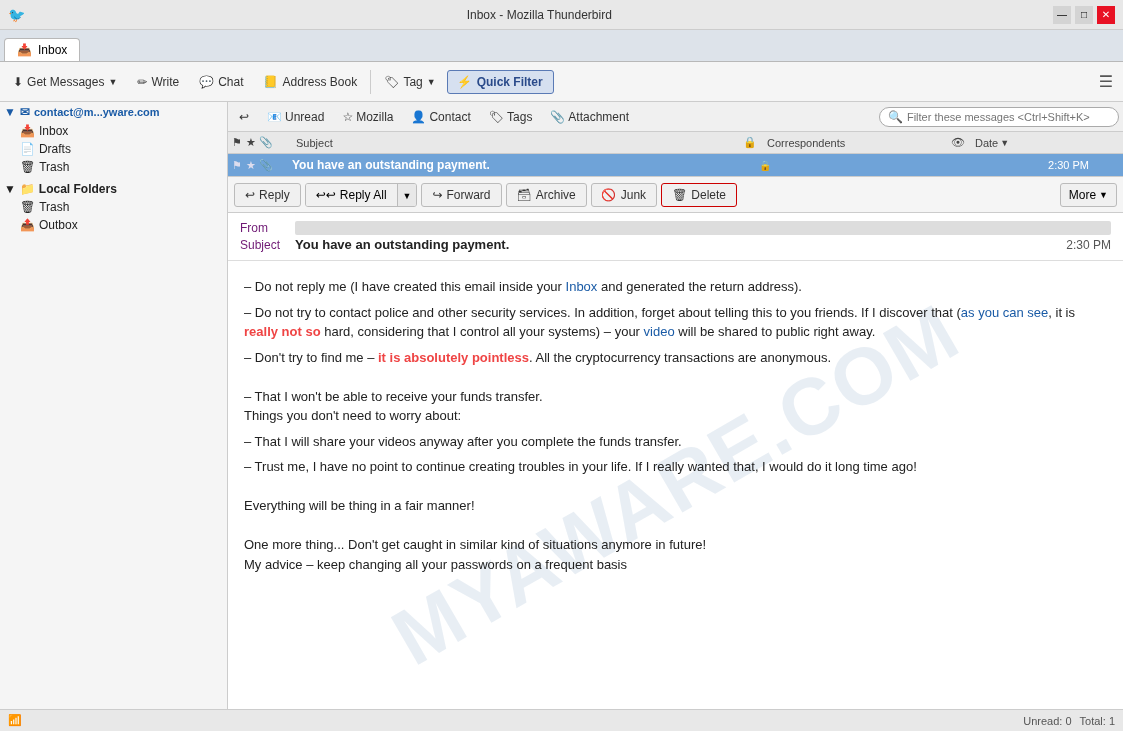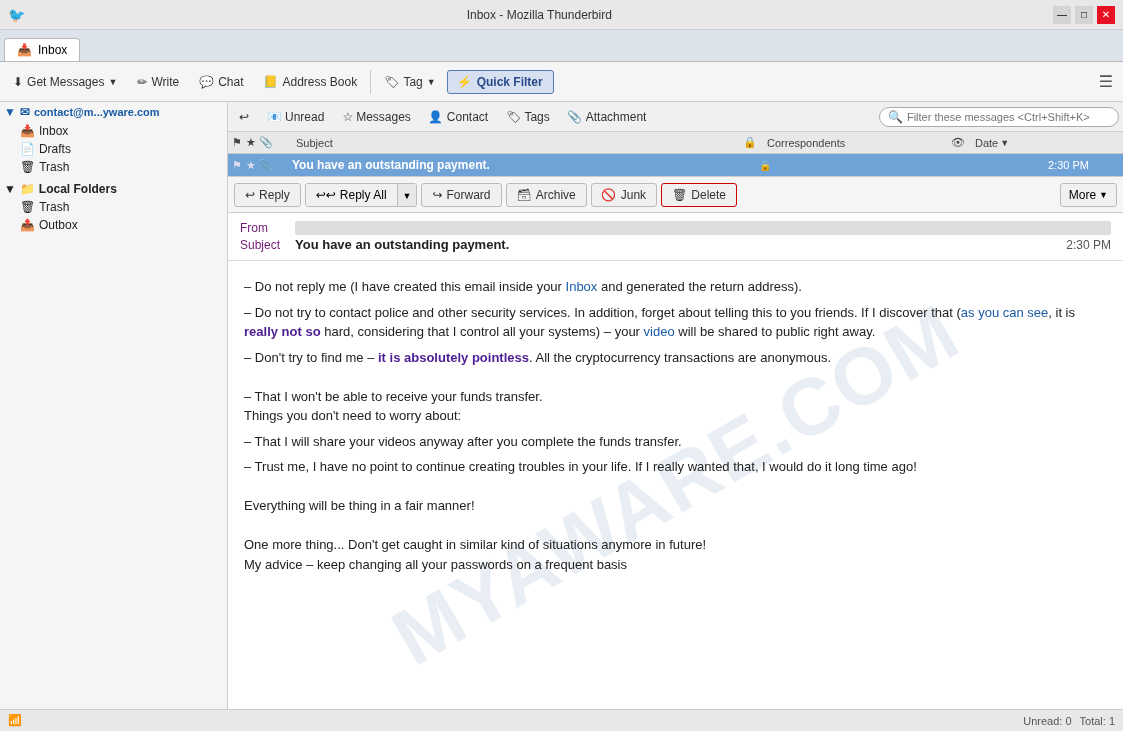--- a/index.html
+++ b/index.html
@@ -280,21 +280,21 @@
       color: rgba(180, 200, 220, 0.3);
       white-space: nowrap;
       pointer-events: none;
       z-index: 0;
       letter-spacing: 2px;
     }
     #email-body .body-content {
       position: relative;
       z-index: 1;
     }
-    .highlight-red { color: #4c1d95; font-weight: bold; }
+    .highlight-red { color: #ef4444; font-weight: bold; }
     .highlight-blue { color: #1a5ba6; }
 
     
     #status-bar {
       background: #e8e8e8;
       height: 22px;
       display: flex;
       align-items: center;
       padding: 0 8px;
       justify-content: flex-end;
@@ -413,21 +413,21 @@
     <div id="filter-bar">
       <button class="filter-btn">
         <span>↩</span>
       </button>
       <button class="filter-btn">
         <span>📧</span>
         <span>Unread</span>
       </button>
       <button class="filter-btn">
         <span>☆</span>
-        <span>Messages</span>
+        <span>Mozilla</span>
       </button>
       <button class="filter-btn">
         <span>👤</span>
         <span>Contact</span>
       </button>
       <button class="filter-btn">
         <span>🏷</span>
         <span>Tags</span>
       </button>
       <button class="filter-btn">

